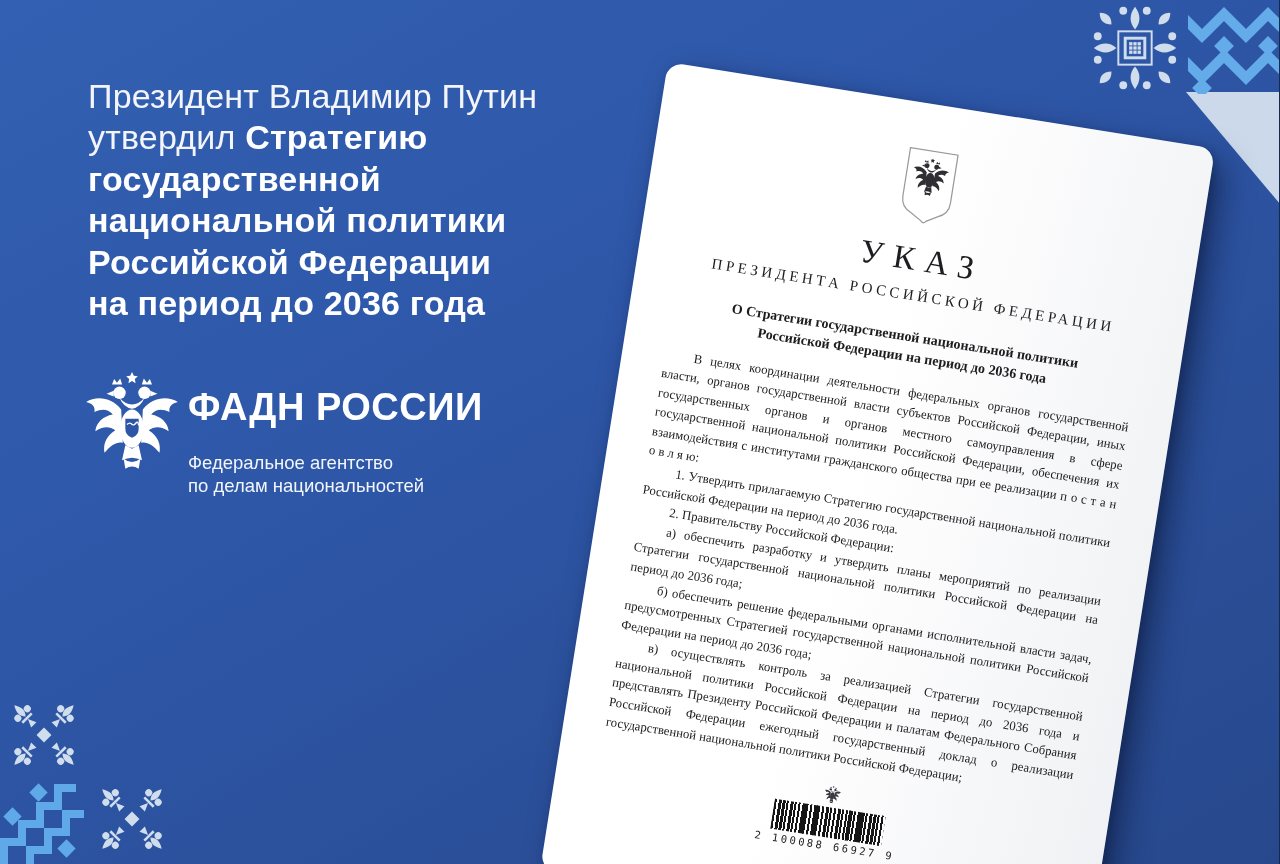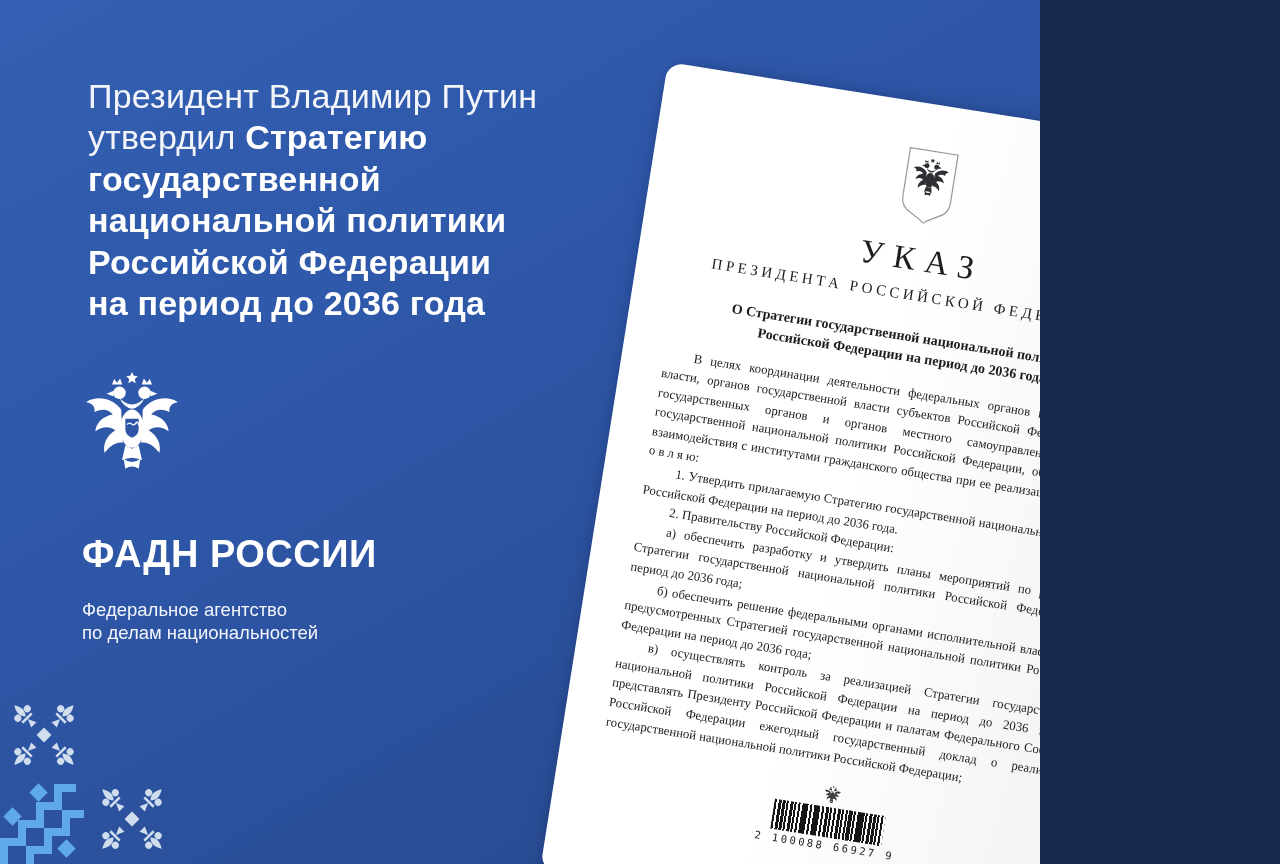--- a/index.html
+++ b/index.html
@@ -1,26 +1,26 @@
 <!DOCTYPE html>
 <html><head>
 <meta charset="utf-8">
 <style>
   html,body{margin:0;padding:0;background:#16294f;}
-  .canvas{position:relative;width:1040px;height:864px;overflow:hidden;
+  .canvas{position:relative;width:1279px;height:864px;overflow:hidden;
     background:linear-gradient(150deg,#3360b2 0%,#2e57a8 40%,#2a4d95 80%,#27488c 100%);
     font-family:"Liberation Sans",sans-serif;}
 
   
   .headline{position:absolute;left:88px;top:76px;width:586px;
     font-size:34px;line-height:1.22;color:#fff;letter-spacing:.2px;}
   .hl-regular{white-space:pre-line;font-weight:400;color:rgba(255,255,255,.94);}
   .hl-bold{white-space:pre-line;font-weight:700;color:#fff;}
 
-  .agency{position:absolute;left:82px;top:366px;display:flex;align-items:flex-start;gap:25px;color:#fff;flex-direction:column;}
+  .agency{position:absolute;left:82px;top:366px;display:flex;align-items:flex-start;gap:6px;color:#fff;}
   .fadn-eagle{width:100px;height:122px;flex:none;color:#fff;}
   .agency-name{font-weight:700;font-size:38px;line-height:1;margin-top:22px;letter-spacing:.5px;}
   .agency-sub{font-size:18.5px;line-height:1.27;margin-top:25px;white-space:pre-line;color:#f2f6fc;}
 
   
   .orn{position:absolute;}
   .orn-gzhel{left:1086px;top:-4px;width:98px;height:104px;color:#cfdded;}
   .orn-corner{left:1188px;top:0;width:92px;height:94px;color:#63abe9;}
   .fold-triangle{left:1186px;top:92px;width:94px;height:112px;background:#ccd9ea;
     clip-path:polygon(0 0,100% 0,100% 100%);}

